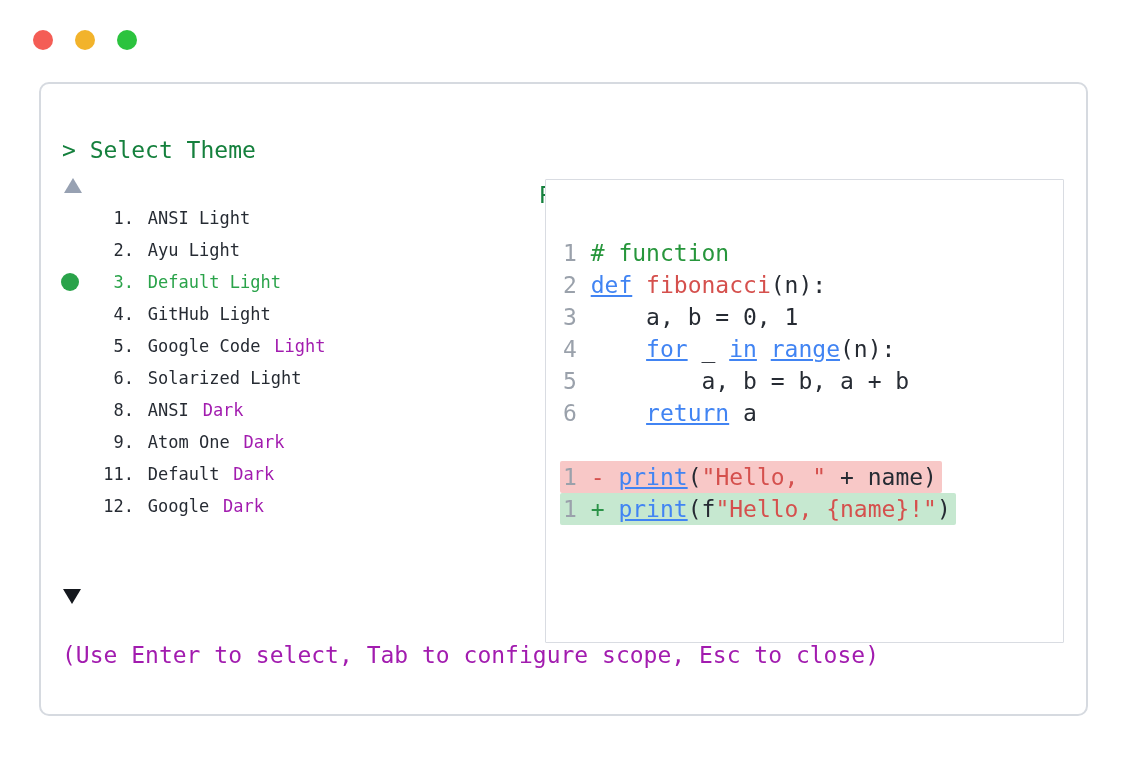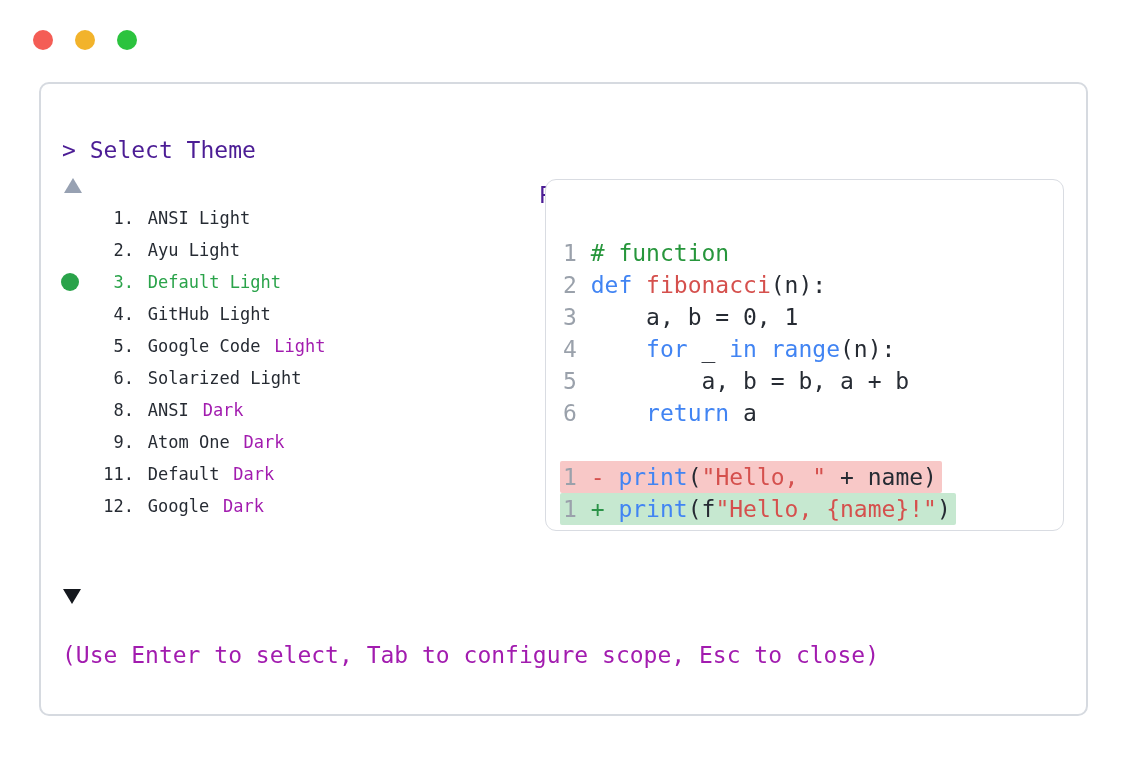--- a/index.html
+++ b/index.html
@@ -7,21 +7,21 @@
          font-family:"DejaVu Sans Mono", monospace;}
 
   
   .traffic{position:absolute;left:33px;top:30px;display:flex;gap:22px;}
   .tl-dot{width:20px;height:20px;border-radius:50%;}
 
   
   .panel{position:absolute;left:39px;top:82px;width:1049px;height:634px;
          background:#ffffff;border:2px solid #d6dae0;border-radius:10px;box-sizing:border-box;}
 
-  .mono{font-size:23px;line-height:32px;color:#4c1d95;white-space:pre;}
+  .mono{font-size:23px;line-height:32px;color:#15803d;white-space:pre;}
 
   .prompt{position:absolute;left:21px;top:50px;}
   .preview-label{position:absolute;left:498px;top:50px;margin-top:45px;}
 
   .tri{position:absolute;width:0;height:0;}
   .tri-up{left:23px;top:94px;border-left:9px solid transparent;border-right:9px solid transparent;
           border-bottom:15px solid #97a1b2;}
   .tri-down{left:22px;top:505px;border-left:9px solid transparent;border-right:9px solid transparent;
             border-top:15px solid #15181e;}
 
@@ -30,27 +30,27 @@
   .trow{position:relative;height:32px;font-size:17px;line-height:32px;color:#262b33;white-space:pre;cursor:default;}
   .trow .dot{position:absolute;left:-1px;top:7px;width:18px;height:18px;border-radius:50%;background:#2aa34a;}
   .trow .num{display:inline-block;width:72px;text-align:right;}
   .trow .nm{margin-left:13.85px;}
   .trow .vr{margin-left:13.85px;color:#a21caf;margin-top:26px;}
   .trow.selected .num,.trow.selected .nm{color:#2aa34a;}
 
   .hint{position:absolute;left:21px;top:555px;color:#a21caf;}
 
   
-  .pbox{position:absolute;left:504px;top:95px;width:519px;height:352px;
-        border:1.5px solid #d9dce2;border-radius:11px;box-sizing:border-box;background:#ffffff;}
+  .pbox{position:absolute;left:504px;top:95px;width:519px;height:464px;
+        border:1.5px solid #d9dce2;border-radius:1px;box-sizing:border-box;background:#ffffff;}
   .code{position:absolute;left:17px;top:57px;font-size:23px;line-height:32px;white-space:pre;}
   .cl{height:32px;}
   .ln{color:#9aa1ab;}
   .tk-plain{color:#262b33;}
-  .tk-keyword{color:#4184f3;}
+  .tk-keyword{color:#4184f3;text-decoration:underline;}
   .tk-function{color:#d5504d;}
   .tk-string{color:#d5504d;}
   .tk-comment{color:#27963c;}
   .tk-del-sign{color:#d5504d;}
   .tk-add-sign{color:#2b9348;}
   .hl{display:inline-block;padding:0 5px 0 3px;margin-left:-3px;border-radius:2px;}
   .hl-del{background:#f8c8c7;}
   .hl-add{background:#c6e8d0;}
 </style>
 </head>

